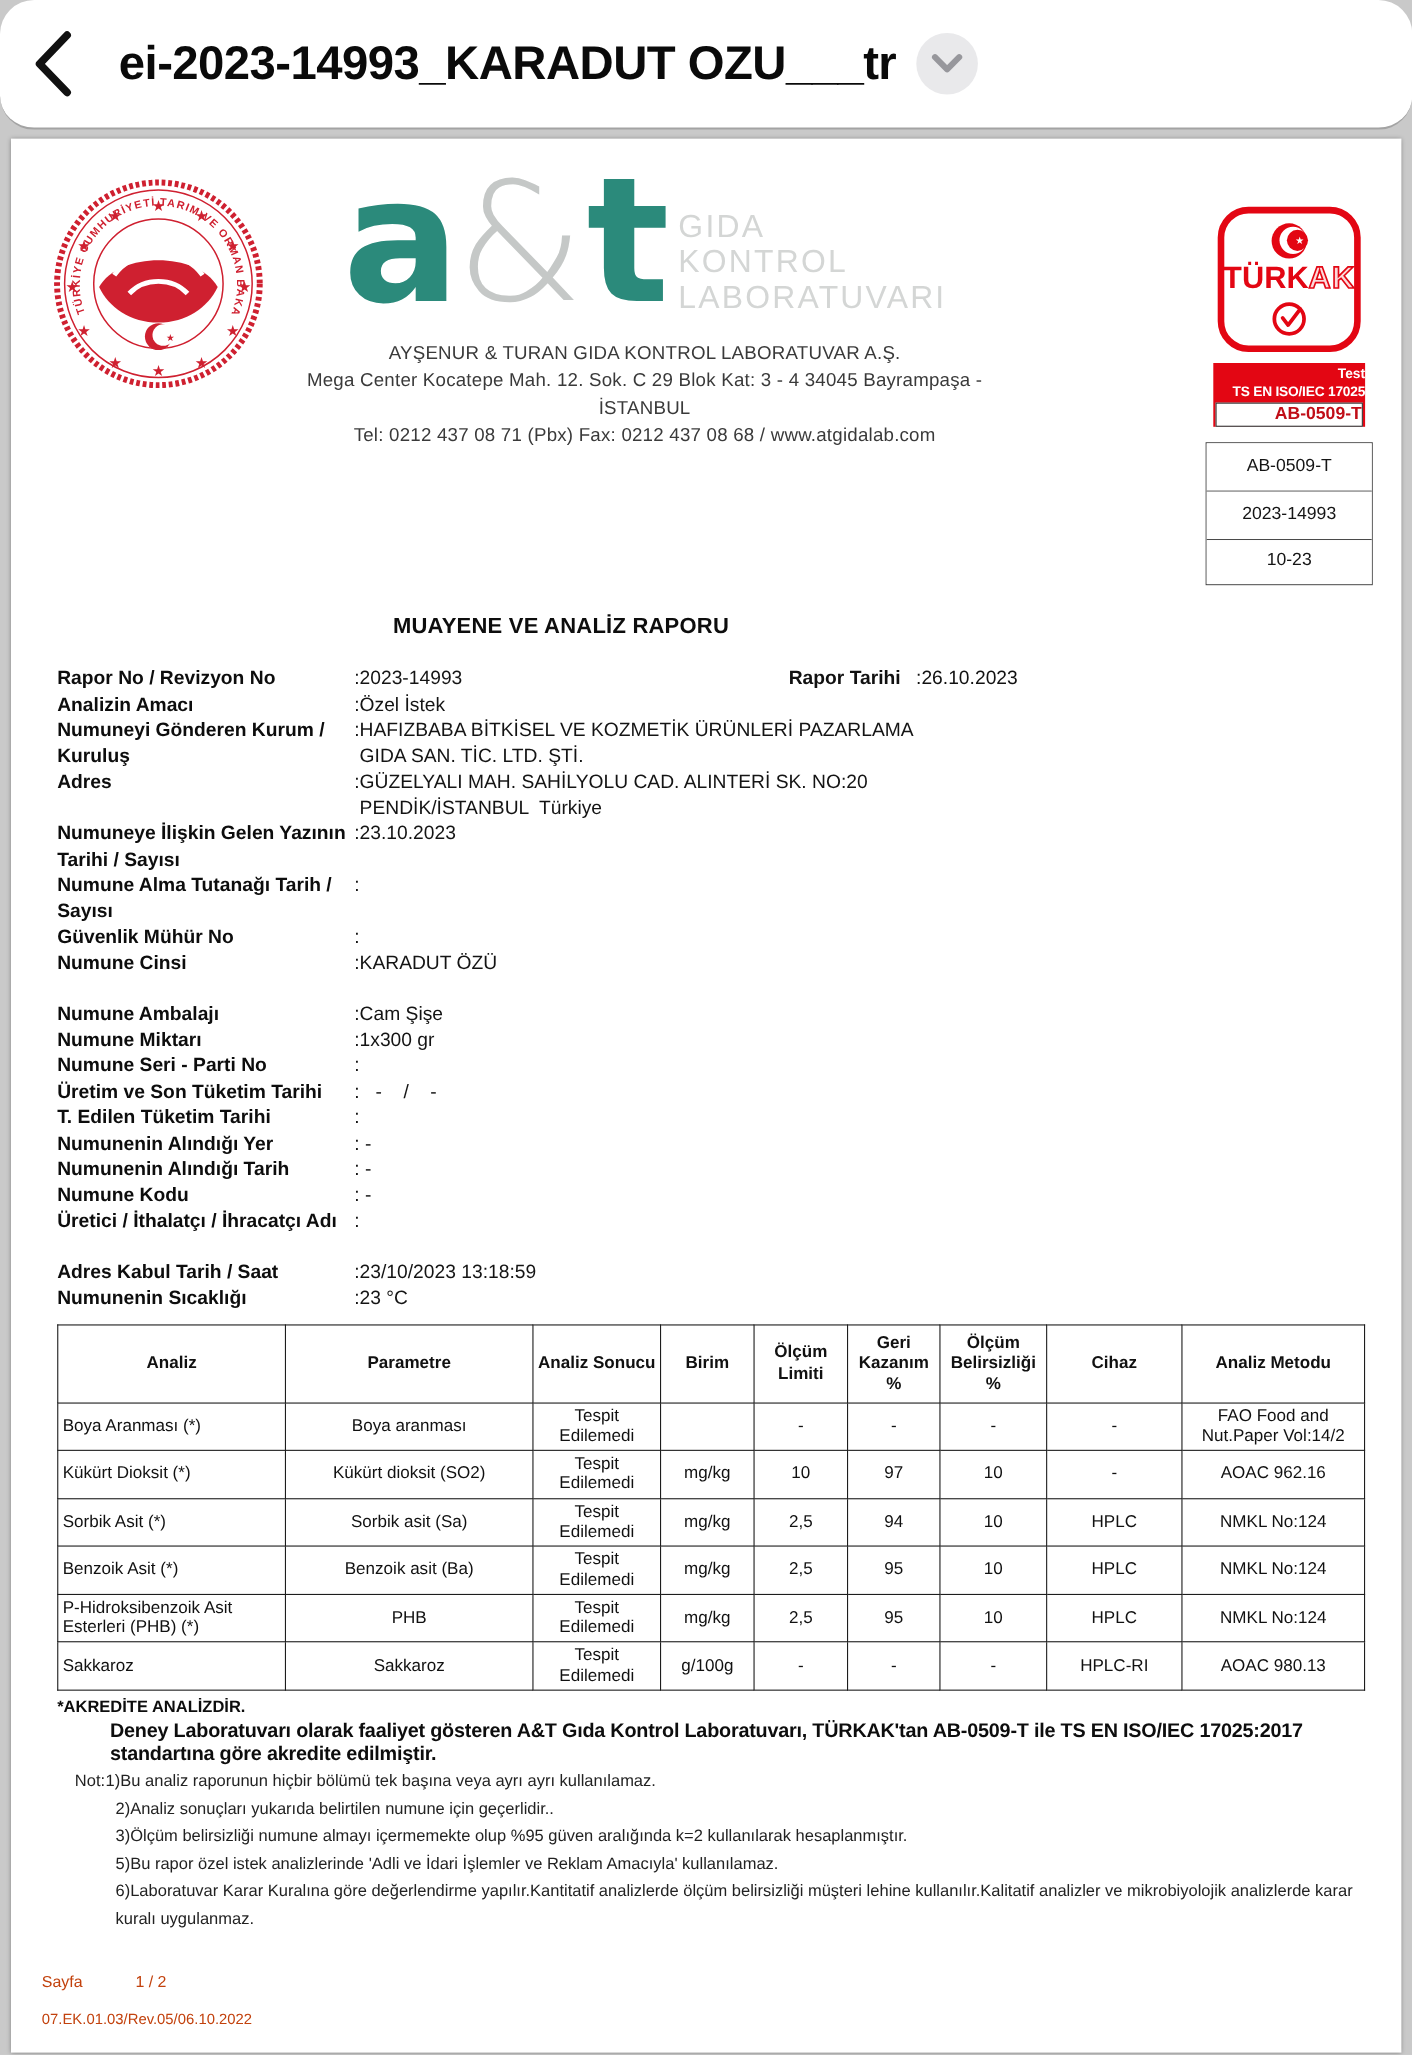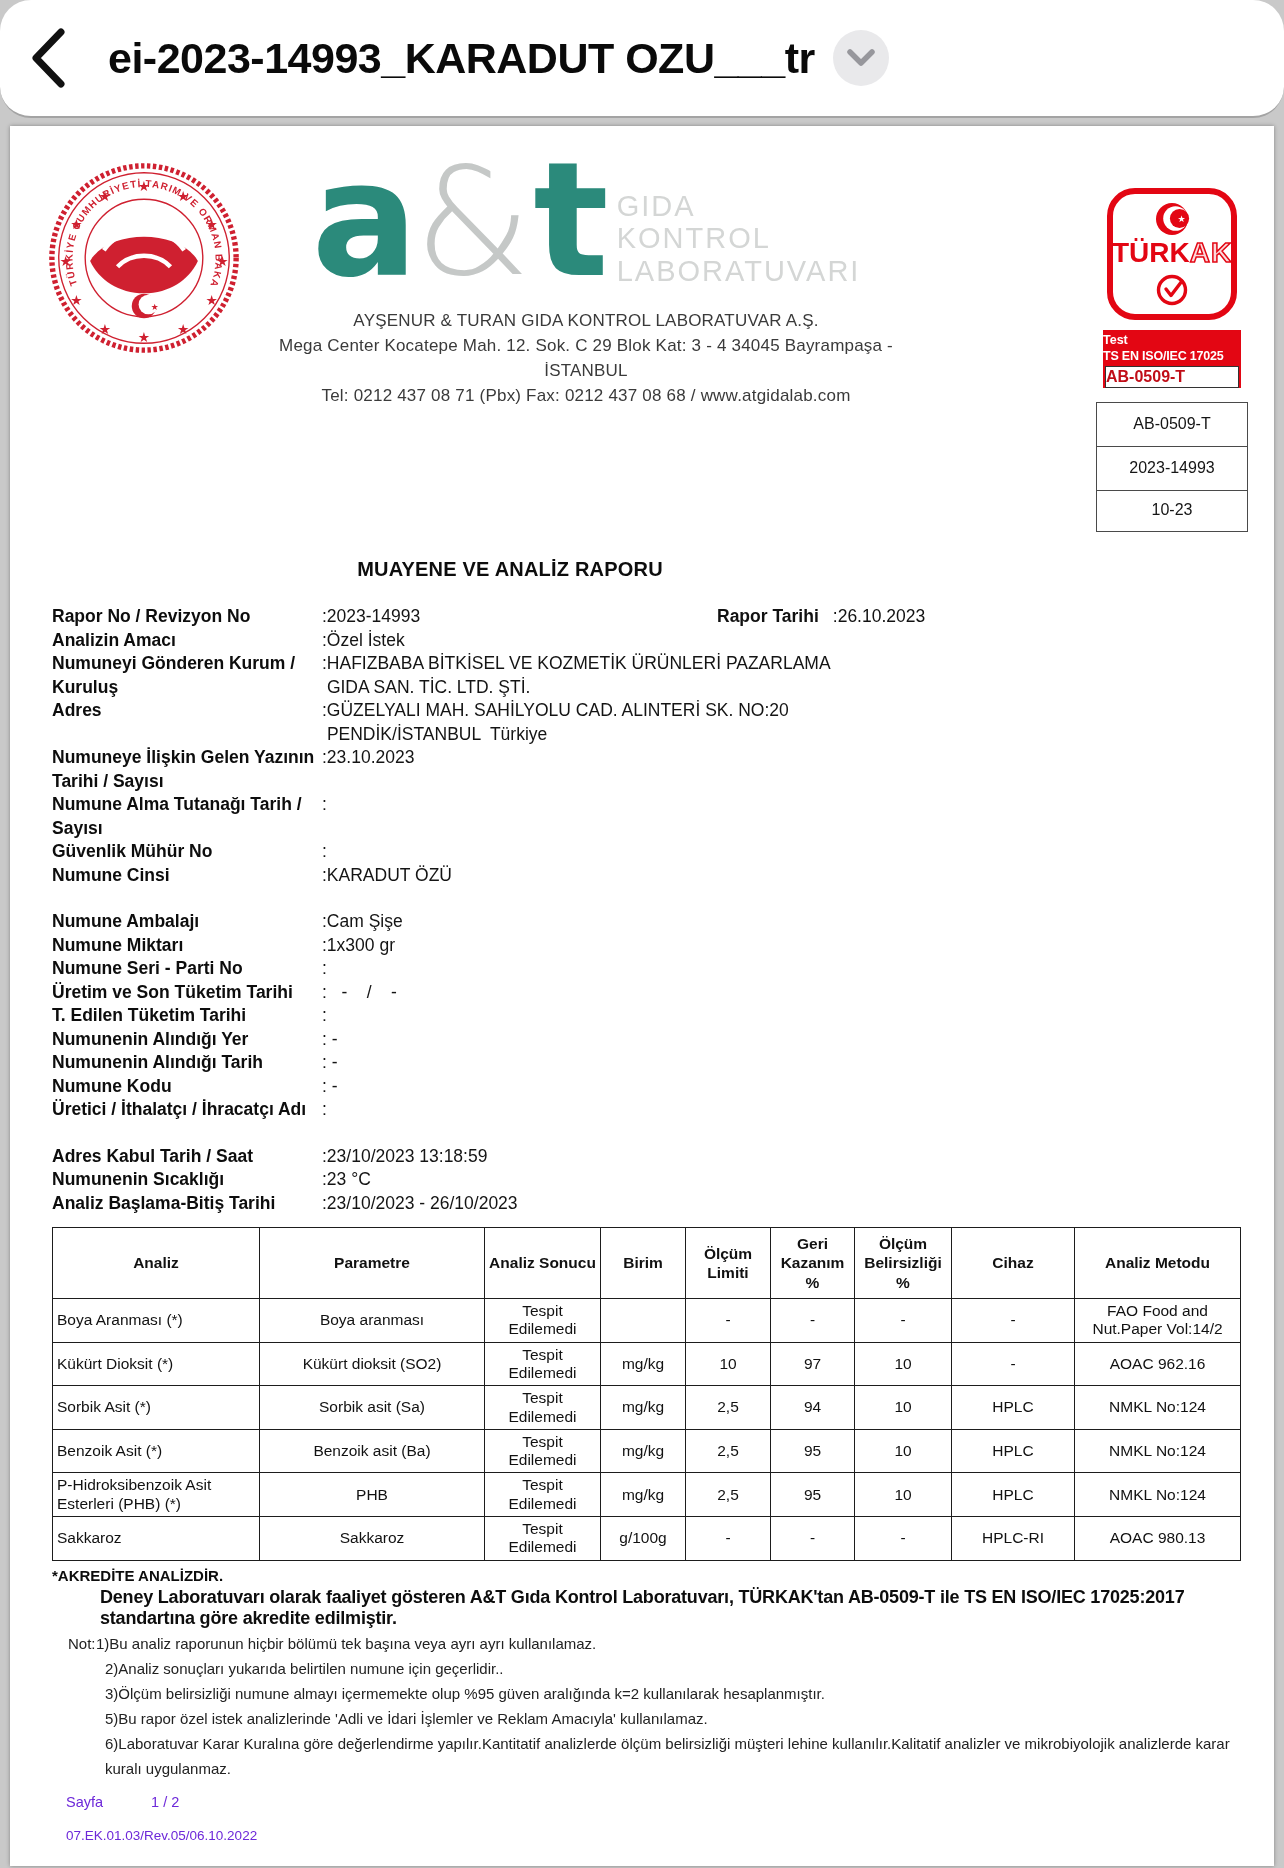--- a/index.html
+++ b/index.html
@@ -36,21 +36,21 @@
   .company div { font-size:17px; line-height:25px; letter-spacing:0.2px; }
 
   
   .turkak-col { width:152px; flex-shrink:0; margin-top:28px; }
   .tk-badge { width:130px; margin:0 auto; border:6px solid #e30613; border-radius:28px;
               padding:8px 2px 6px; display:flex; flex-direction:column; align-items:center; }
   .tk-brand { display:flex; align-items:baseline; margin:1px 0 3px; }
   .tk-brand-solid { font-size:28px; font-weight:800; color:#e30613; letter-spacing:0; }
   .tk-brand-outline { font-size:28px; font-weight:800; color:#fbd9db;
                       -webkit-text-stroke:1.5px #e30613; letter-spacing:1px; }
-  .tk-banner { width:138px; margin:10px auto 0; background:#e30613; text-align:left;
+  .tk-banner { width:138px; margin:10px auto 0; background:#e30613; text-align:right;
                padding:3px 0 0; }
   .tk-banner-l1 { color:#fff; font-size:12.5px; font-weight:700; line-height:15px; }
   .tk-banner-l2 { color:#fff; font-size:12.5px; font-weight:700; line-height:16px; letter-spacing:-0.2px; }
   .tk-banner-code { background:#fff; border:1.5px solid #333; margin:2px 2px 2px;
                     font-size:16px; font-weight:700; color:#c00d17; line-height:20px; }
   .tk-boxes { width:152px; margin:14px auto 0; border:1.5px solid #4a4a4a; }
   .tk-box { height:44px; line-height:42px; text-align:center; font-size:16px; color:#151515;
             border-bottom:1.5px solid #4a4a4a; background:#fff; }
   .tk-box:last-child { border-bottom:none; height:40px; line-height:38px; }
 
@@ -81,21 +81,21 @@
   
   .notes { margin:6px 0 0 42px; width:1200px; }
   .accredited { font-size:15px; font-weight:700; color:#0d0d0d; }
   .statement { font-size:18px; font-weight:700; letter-spacing:-0.2px; margin-top:3px; color:#0d0d0d;padding-left:48px; }
   .notes-body { position:relative; padding-left:44px; margin-top:2px; }
   .not-label { position:absolute; left:16px; top:0; font-size:15px; line-height:25px; color:#222; }
   .note-item { font-size:15px; line-height:25px; color:#222; }
   .note-item + .note-item { margin-left:9px; }
 
   
-  .page-footer { position:absolute; top:1668px; left:56px; color:#6d28d9; }
+  .page-footer { position:absolute; top:1668px; left:28px; color:#c2410c; }
   .pf-row { display:flex; font-size:14.5px; }
   .pf-row .pf-val { margin-left:48px; }
   .pf-code { margin-top:18px; font-size:13.5px; }
 </style>
 </head>
 <body>
 
 <header class="navbar">
   <button class="back-btn">
     <svg width="38" height="62" viewBox="0 0 38 62">
@@ -272,24 +272,20 @@
           <div class="f-value">:</div>
         </div>
         <div class="field-row gap">
           <div class="f-label">Adres Kabul Tarih / Saat</div>
           <div class="f-value">:23/10/2023 13:18:59</div>
         </div>
         <div class="field-row">
           <div class="f-label">Numunenin Sıcaklığı</div>
           <div class="f-value">:23 °C</div>
         </div>
-        <div class="field-row">
-          <div class="f-label">Analiz Başlama-Bitiş Tarihi</div>
-          <div class="f-value">:23/10/2023 - 26/10/2023</div>
-        </div>
       </div>
 
     <table class="results">
       <colgroup>
         <col class="c1">
           <col class="c2">
           <col class="c3">
           <col class="c4">
           <col class="c5">
         <col class="c6">

